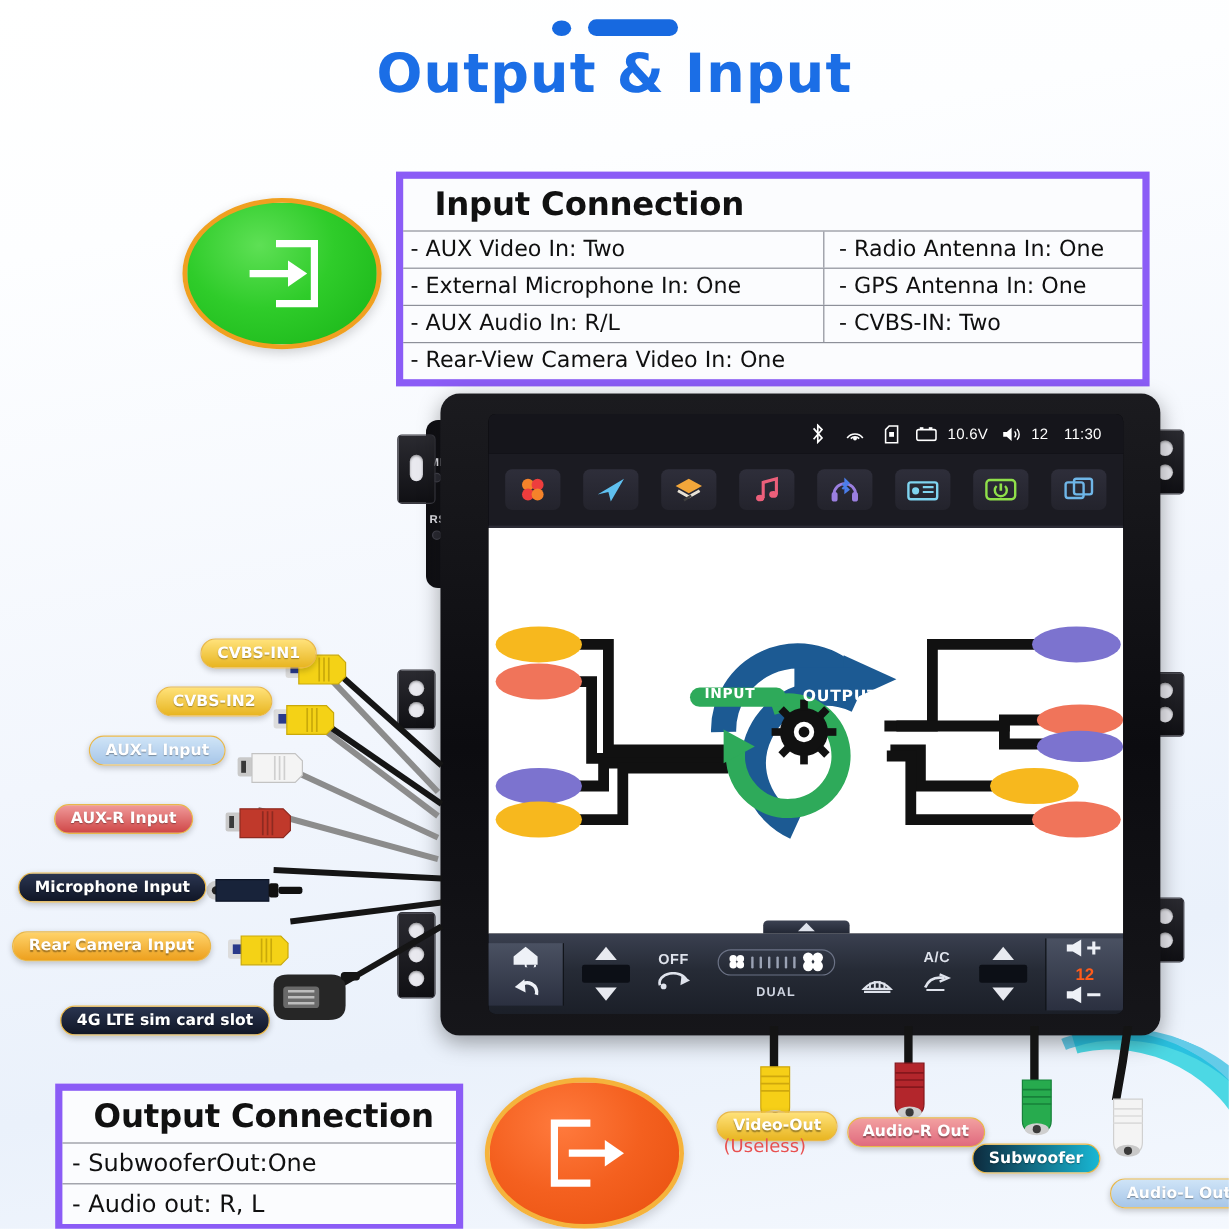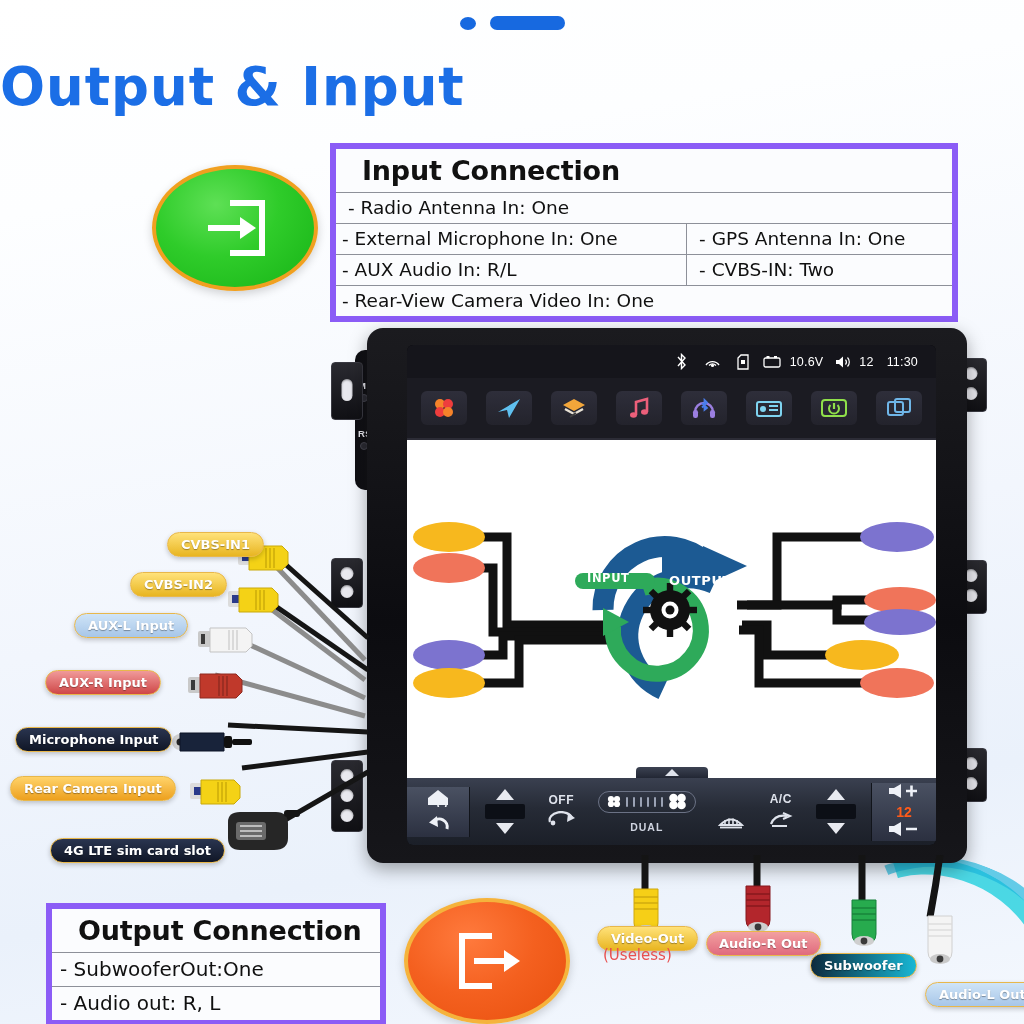--- a/index.html
+++ b/index.html
@@ -16,22 +16,22 @@
     border-radius:50%;border:16px solid #2fd3e0;border-color:#2fd3e0 transparent transparent transparent;
     transform:rotate(28deg);opacity:.85;}
   .swoosh2{position:absolute;right:-55px;bottom:-75px;width:250px;height:220px;
     border-radius:50%;border:10px solid #19b6dd;border-color:#19b6dd transparent transparent transparent;
     transform:rotate(22deg);opacity:.65;}
 
   
   .deco{position:absolute;top:16px;left:0;right:0;display:flex;justify-content:center;align-items:center;gap:14px;}
   .deco .dot{width:16px;height:13px;border-radius:50%;background:#1769e0;}
   .deco .dash{width:75px;height:14px;border-radius:8px;background:#1769e0;}
-  .title{position:absolute;top:56px;left:0;right:0;
-    font-size:53px;font-weight:bold;color:#1b6ee6;letter-spacing:1px;
+  .title{position:absolute;top:35px;left:0;right:0;text-align:center;
+    font-size:45px;font-weight:bold;color:#1b6ee6;letter-spacing:1px;
     font-family:"DejaVu Sans", sans-serif;}
 
   
   .spec-table{position:absolute;background:#fbfcfe;border:6px solid #8b5cf6;box-sizing:border-box;}
   .spec-title{font-size:27px;font-weight:bold;color:#111;padding:6px 0 6px 26px;
     border-bottom:1px solid #8d9099;font-family:"DejaVu Sans", sans-serif;letter-spacing:-.2px;}
   .spec-row{display:flex;border-bottom:1px solid #8d9099;}
   .spec-row:last-child{border-bottom:none;}
   .spec-cell{font-size:18.5px;color:#101010;padding:4px 4px 5px 6px;box-sizing:border-box;
     white-space:nowrap;font-family:"DejaVu Sans", sans-serif;}
@@ -137,20 +137,21 @@
 
   <div class="deco">
     <span class="dot"></span>
     <span class="dash"></span>
   </div>
   <div class="title">Output &amp; Input</div>
 
   <div class="spec-table" id="input-table">
     <div class="spec-title">Input Connection</div>
     <div class="spec-row">
+      <div class="spec-cell left">- AUX Video In: Two</div>
       <div class="spec-cell right">- Radio Antenna In: One</div>
     </div>
     <div class="spec-row">
       <div class="spec-cell left">- External Microphone In: One</div>
       <div class="spec-cell right">- GPS Antenna In: One</div>
     </div>
     <div class="spec-row">
       <div class="spec-cell left">- AUX Audio In: R/L</div>
       <div class="spec-cell right">- CVBS-IN: Two</div>
     </div>

